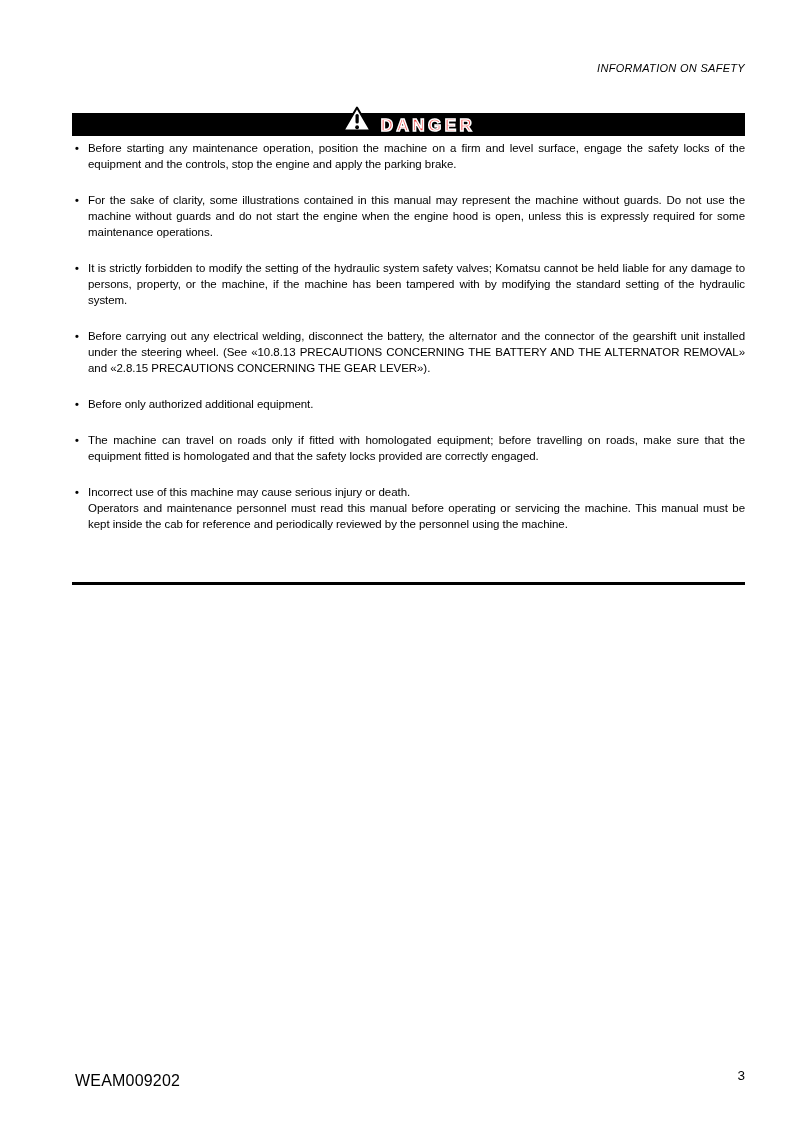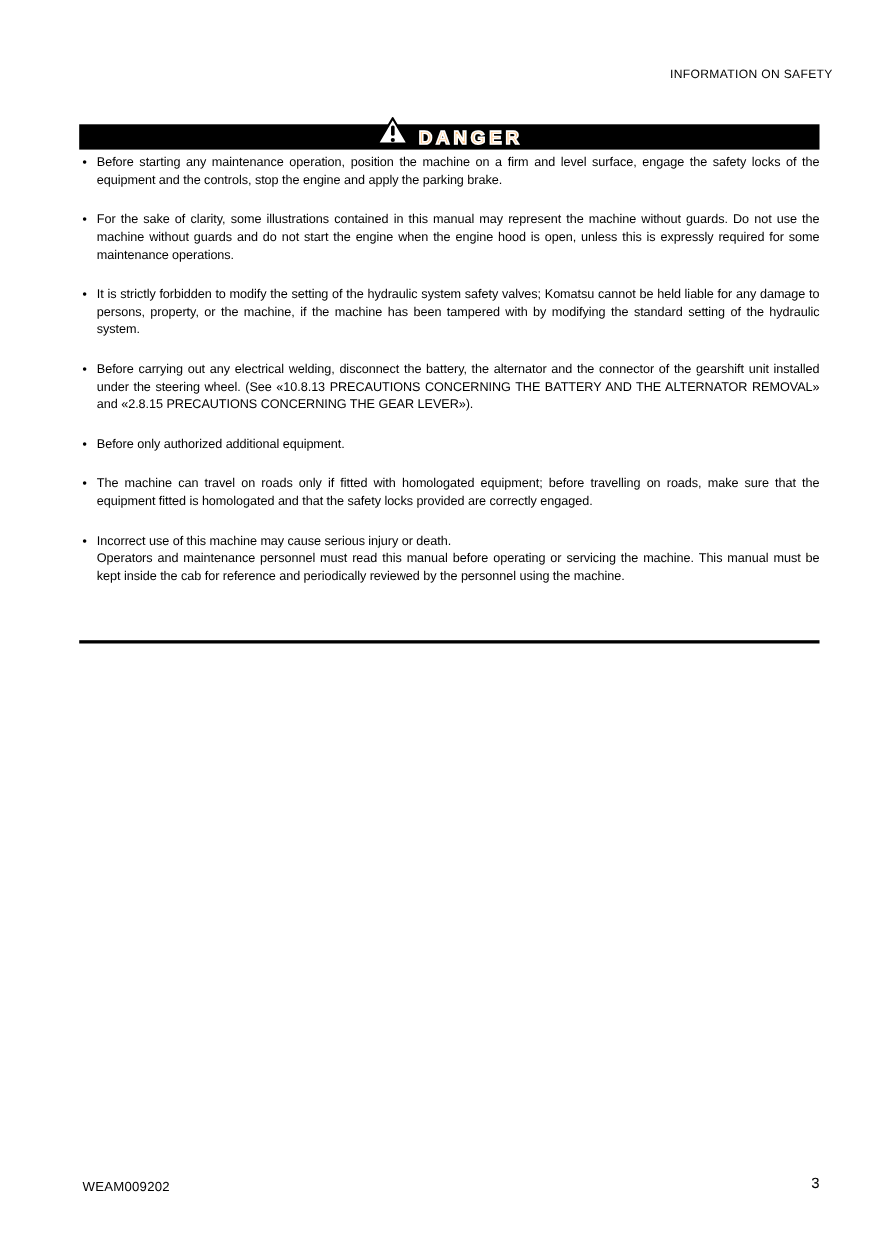--- a/index.html
+++ b/index.html
@@ -13,25 +13,26 @@
     height: 1123px;
     background: #ffffff;
     font-family: "Liberation Sans", sans-serif;
     color: #000000;
     overflow: hidden;
     margin: 0 auto;
   }
   .running-header {
     position: absolute;
     top: 62px;
-    right: 36px;
+    right: 48px;
     font-size: 11px;
     letter-spacing: 0.3px;
     color: #000;
     white-space: nowrap;
+    font-style: italic;
   }
   .danger-banner {
     position: absolute;
     top: 113px;
     left: 72px;
     width: 673px;
     height: 23px;
     background: #000000;
     display: flex;
     align-items: center;
@@ -42,21 +43,21 @@
     width: 30px;
     height: 28px;
     margin-top: -12px;
     flex: 0 0 auto;
   }
   .danger-label {
     font-weight: bold;
     font-size: 17px;
     line-height: 1;
     letter-spacing: 3.5px;
-    color: #fdba74;
+    color: #ef4444;
     -webkit-text-stroke: 1.5px #ffffff;
     padding-top: 1px;
     white-space: nowrap;
   }
   .bullet-list {
     position: absolute;
     top: 140px;
     left: 75px;
     width: 670px;
   }
@@ -85,21 +86,21 @@
     top: 582px;
     left: 72px;
     width: 673px;
     height: 3px;
     background: #000000;
   }
   .footer-code {
     position: absolute;
     left: 75px;
     top: 1072px;
-    font-size: 12px;
+    font-size: 16px;
     letter-spacing: 0.2px;
   }
   .footer-page {
     position: absolute;
     right: 48px;
     top: 1068px;
     font-size: 13.5px;
   }
 </style>
 </head>

